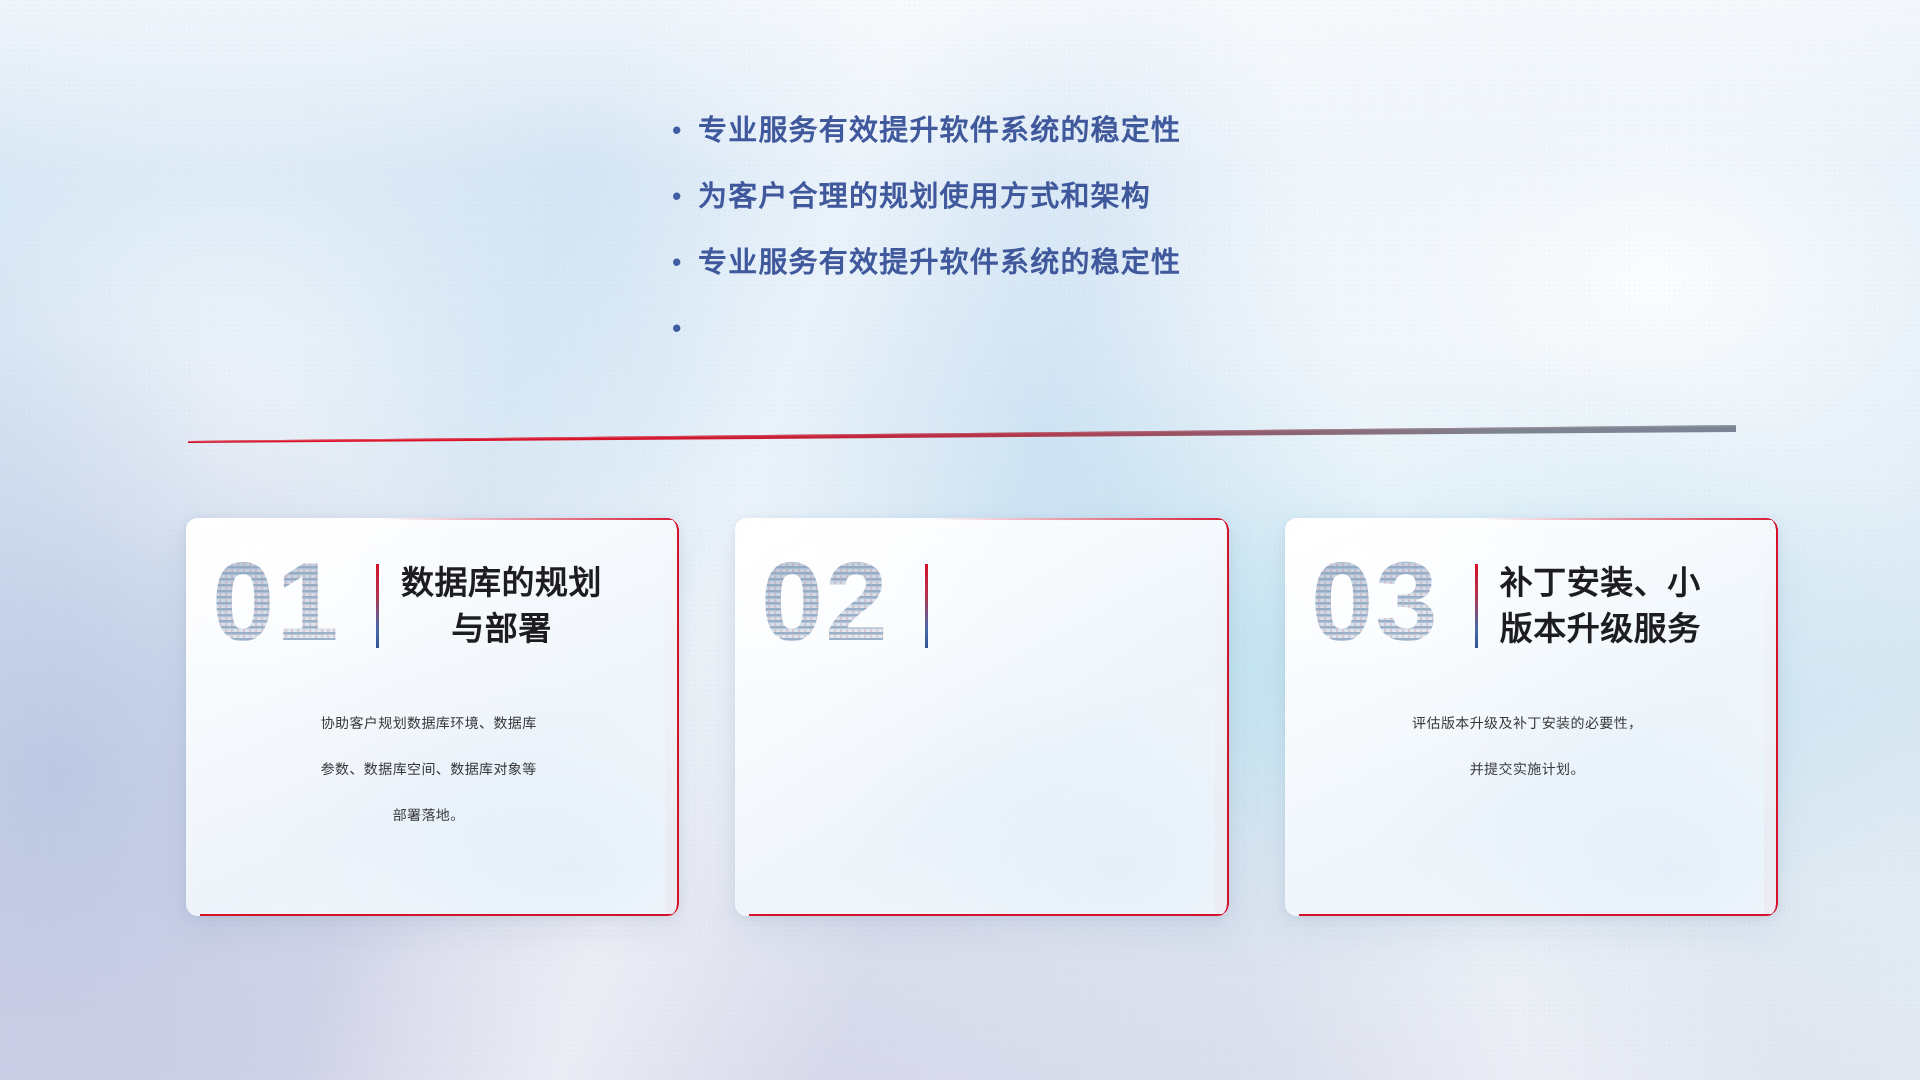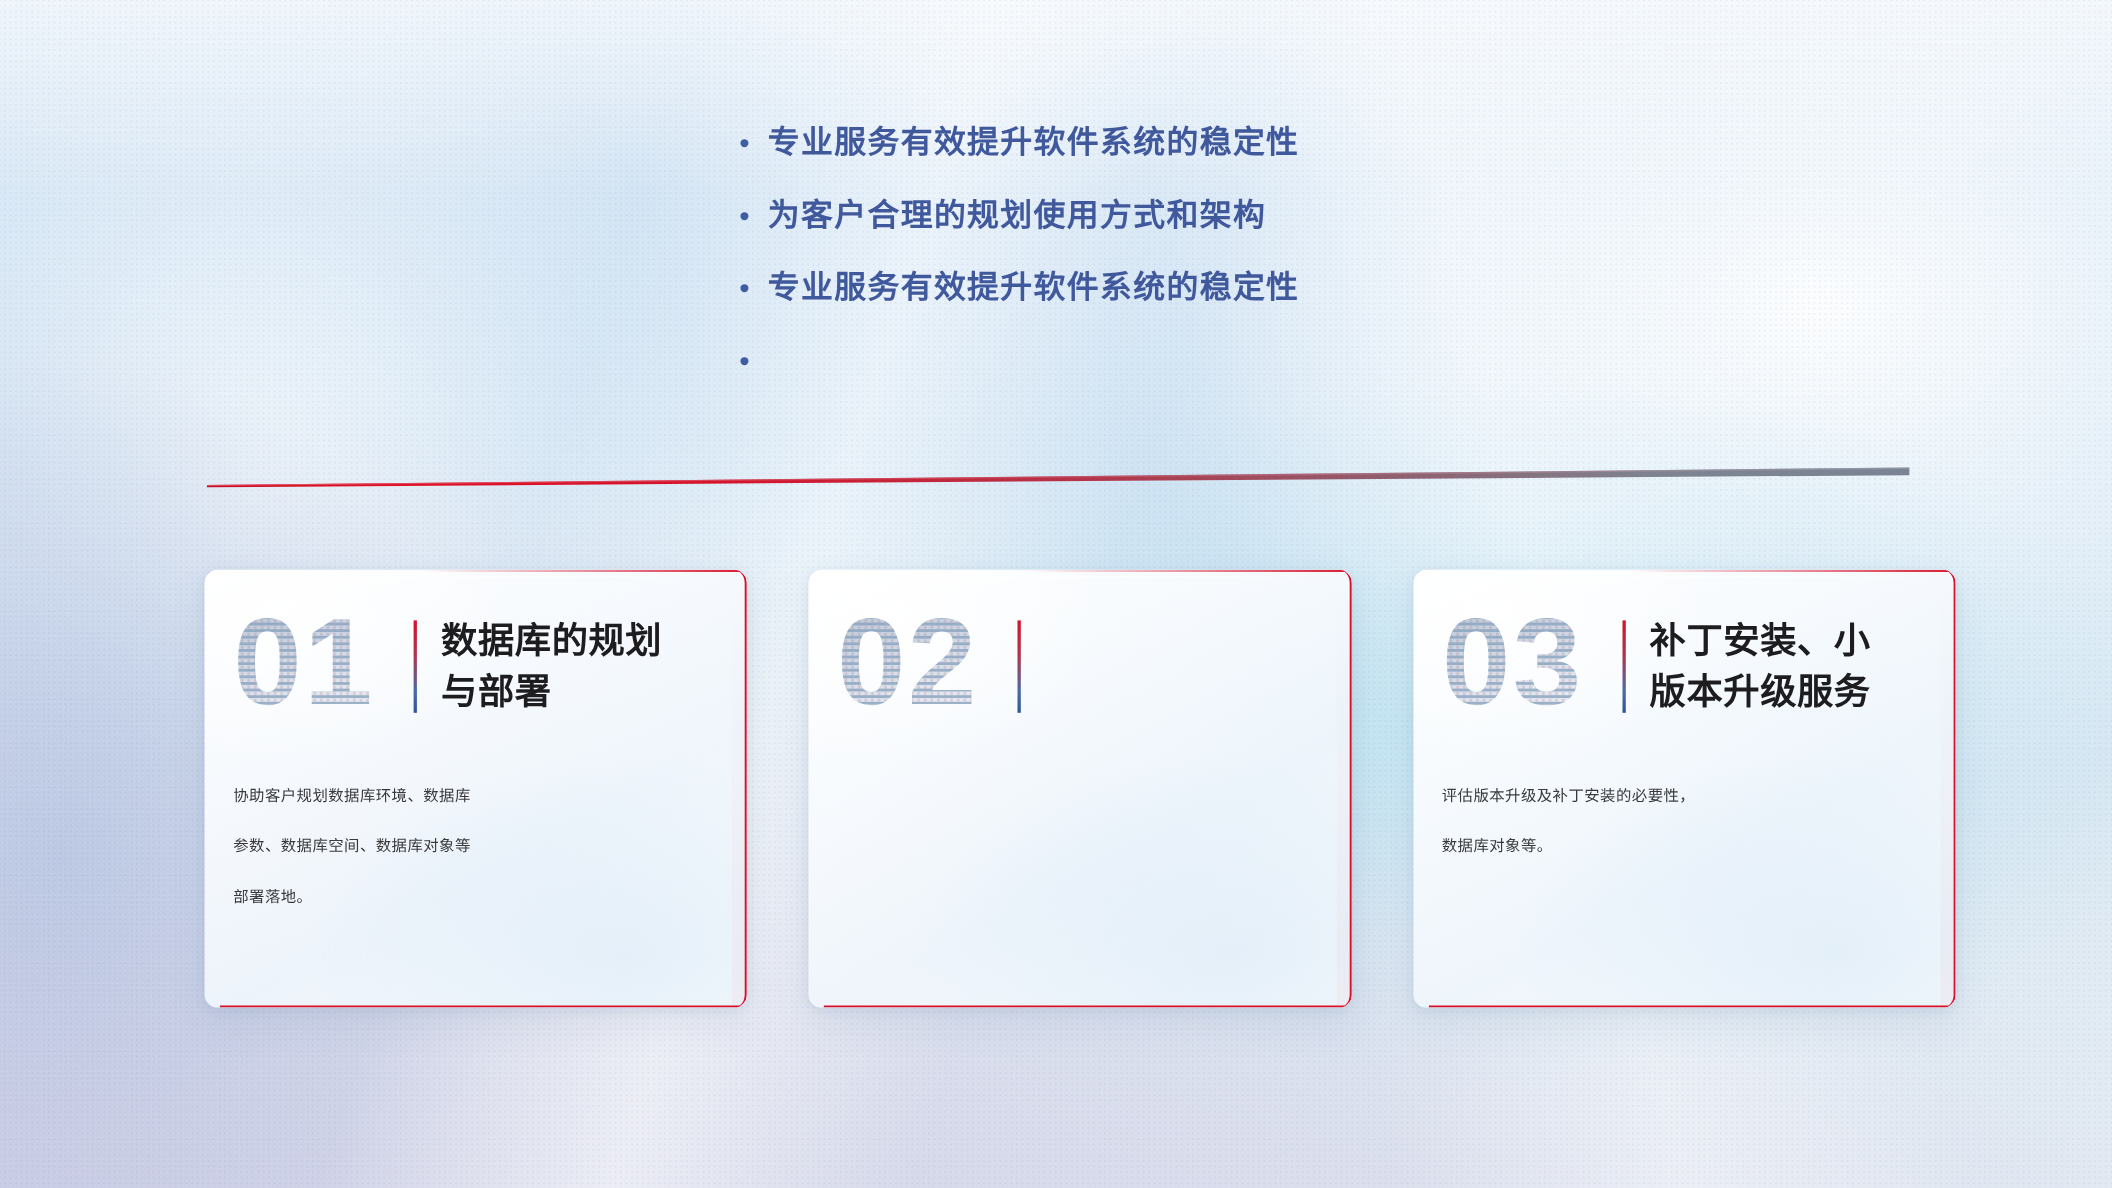--- a/index.html
+++ b/index.html
@@ -122,20 +122,21 @@
     background:
       linear-gradient(152deg,
         rgba(255,255,255,0.97) 0%,
         rgba(248,251,254,0.95) 34%,
         rgba(240,246,252,0.93) 62%,
         rgba(250,252,254,0.97) 100%);
     box-shadow:
       0 2px 10px rgba(92,120,160,0.13),
       0 14px 34px rgba(92,120,160,0.10);
     overflow:hidden;
+    text-align:center;
   }
   
   .card::after {
     content:"";
     position:absolute;
     right:0; top:0; bottom:0;
     width:12px;
     border-top-right-radius:12px;
     border-bottom-right-radius:12px;
     border-right:2.5px solid #d6112a;
@@ -372,17 +373,17 @@
               <rect x="0" y="0" width="152" height="104" fill="url(#stripes3)"></rect>
             </g>
           </svg>
         </div>
         <div class="card-sep"></div>
         <div class="card-title">补丁安装、小
 版本升级服务</div>
       </div>
 
       <div class="card-body">评估版本升级及补丁安装的必要性，
-数据库对象等。</div>
+并提交实施计划。</div>
     </div>
 
   </div>
 </div>
 
 </body></html>

